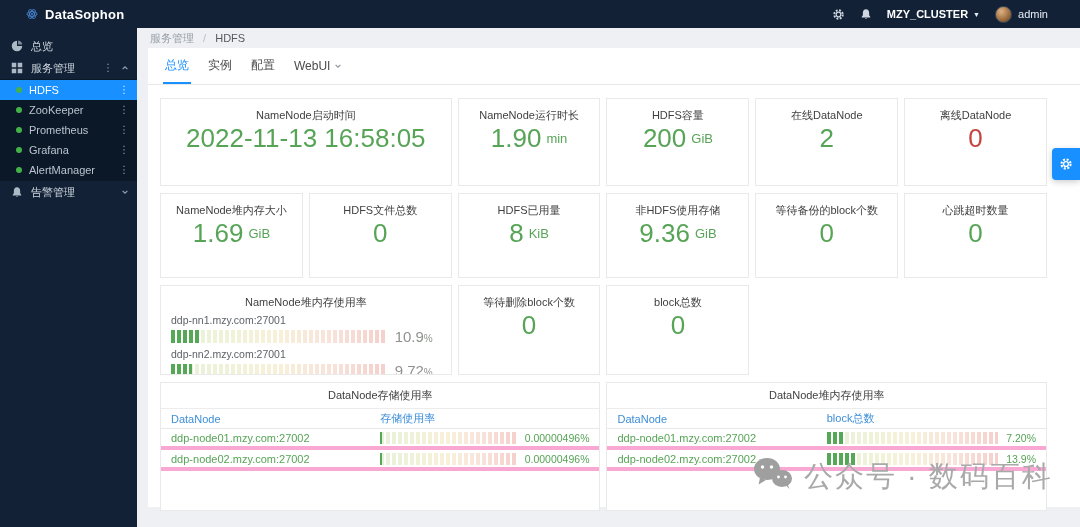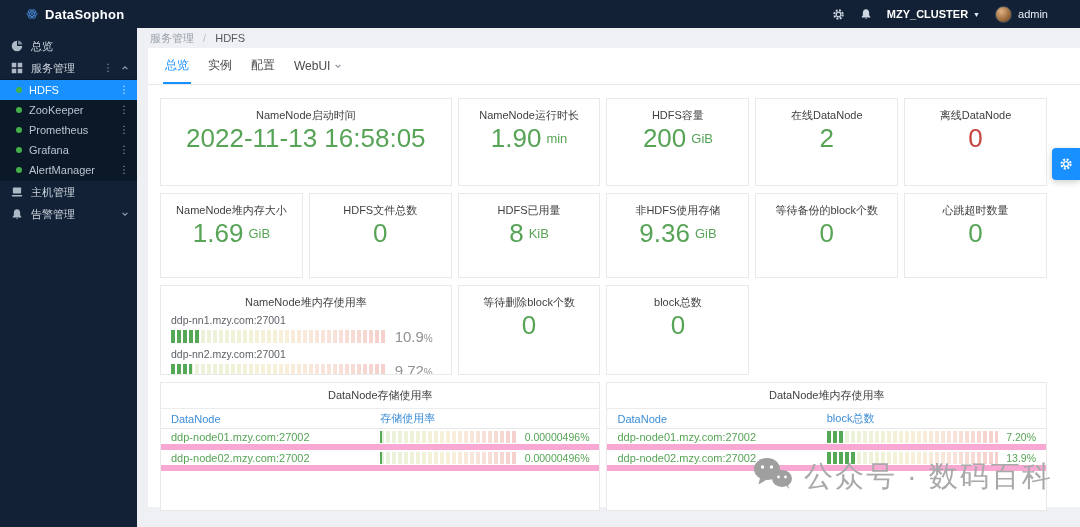--- a/index.html
+++ b/index.html
@@ -80,21 +80,21 @@
   .g-label { font-size:10.5px; color:#5d6268; margin-top:3px; }
   .g-line { display:flex; align-items:center; gap:9px; margin-top:2px; }
   .g-val { width:46px; flex:none; font-size:15px; color:#8f928f; }
   .g-val .pct { font-size:10px; }
 
   
   .table { align-items:stretch; }
   .t-title { align-self:center; margin-top:5px; padding-bottom:5px; width:100%; text-align:center;
     border-bottom:1px solid #ececec; }
   .t-row { display:grid; grid-template-columns:50% 50%; align-items:center;
-    padding:0 10px; height:21px; border-bottom:6px solid #f9a8d4; font-size:11px; }
+    padding:0 10px; height:21px; border-bottom:4px solid #f9a8d4; font-size:11px; }
   .t-head { color:#3d8ed8; height:20px; border-bottom:1px solid #e8e8e8; }
   .host { color:#57a457; }
   .cell-bar { display:flex; align-items:center; gap:8px; }
   .t-val { color:#57a457; font-size:10.5px; white-space:nowrap; }
 
   
   .gear-float { position:absolute; right:0; top:148px; width:28px; height:32px; background:#1890ff;
     border-radius:4px 0 0 4px; display:flex; align-items:center; justify-content:center;
     color:#fff; z-index:30; cursor:pointer; box-shadow:0 2px 6px rgba(0,0,0,.2); }
 
@@ -189,29 +189,20 @@
         <span class="dot"></span>
         <span class="srv-label">Grafana</span>
         <span class="more">⋮</span>
       </div>
       <div class="srv">
         <span class="dot"></span>
         <span class="srv-label">AlertManager</span>
         <span class="more">⋮</span>
       </div>
     </div>
-  <div class="side-item">
-    <span class="sicon">
-      <svg width="12" height="12" viewBox="0 0 16 16" fill="currentColor">
-        <rect x="2.5" y="2" width="11" height="8" rx="1"></rect>
-          <rect x="1" y="12" width="14" height="2" rx="1"></rect>
-      </svg>
-    </span>
-    <span>主机管理</span>
-  </div>
   <div class="side-item">
     <span class="sicon">
       <svg width="12" height="12" viewBox="0 0 16 16" fill="currentColor">
         <path d="M8 1.5c-2.7 0-4.2 2-4.2 4.8v3.2L2.3 11.6v.9h11.4v-.9L12.2 9.5V6.3C12.2 3.5 10.7 1.5 8 1.5z"></path>
         <path d="M6.5 13.3a1.6 1.6 0 0 0 3 0z"></path>
       </svg>
     </span>
     <span>告警管理</span>
     <span class="side-spacer"></span>
     <span class="chev">

